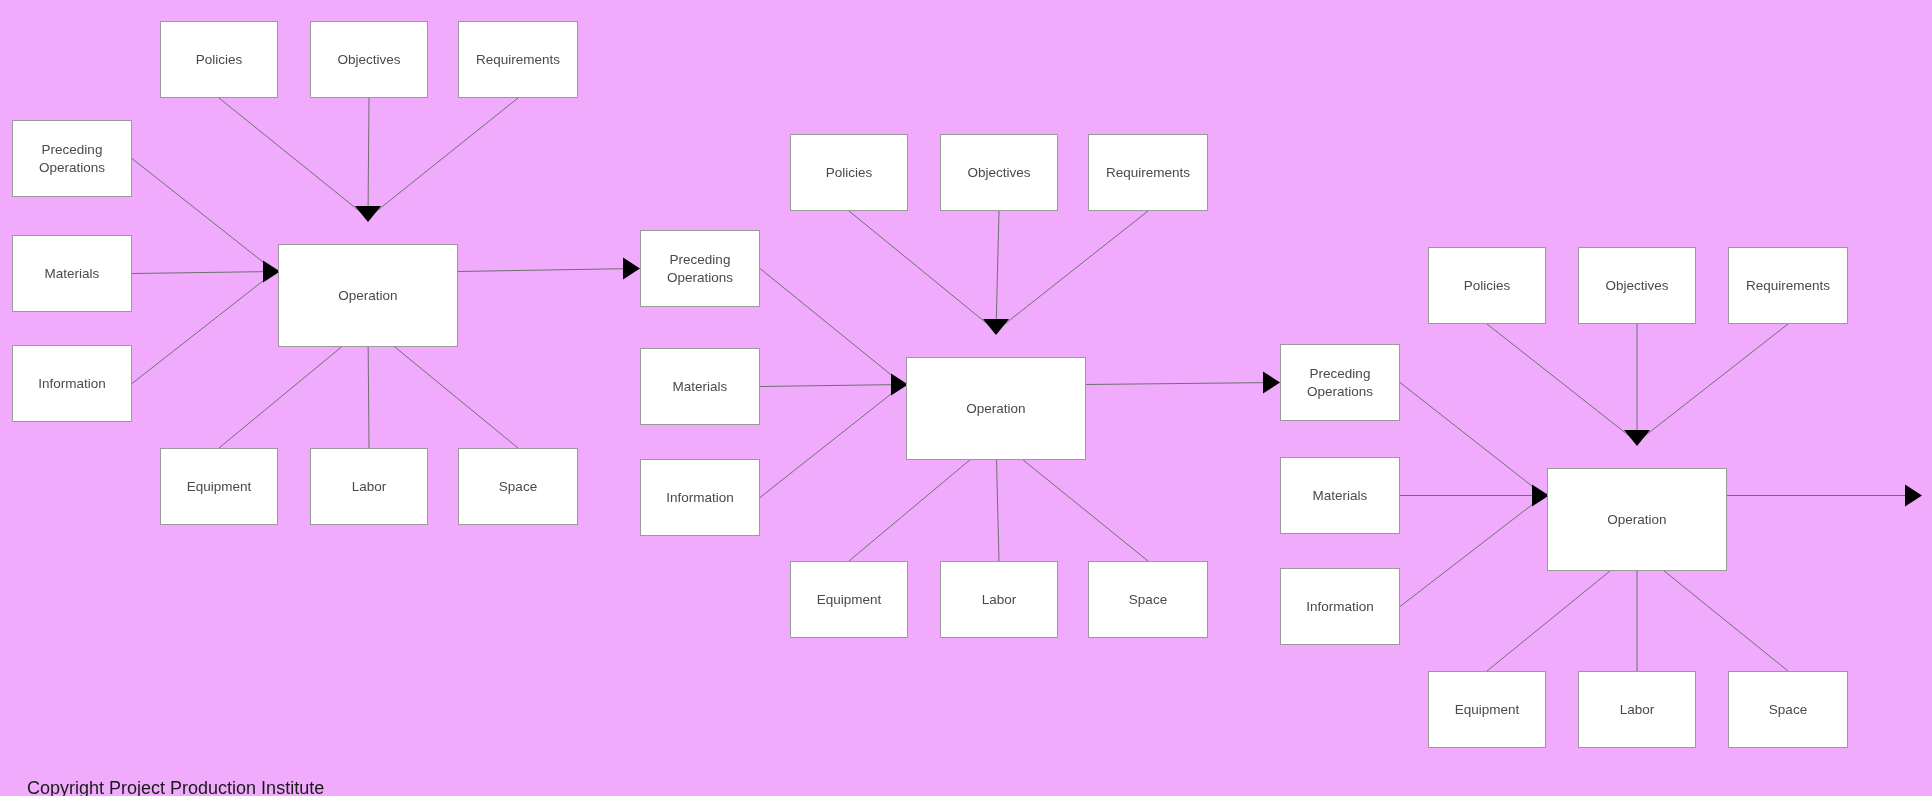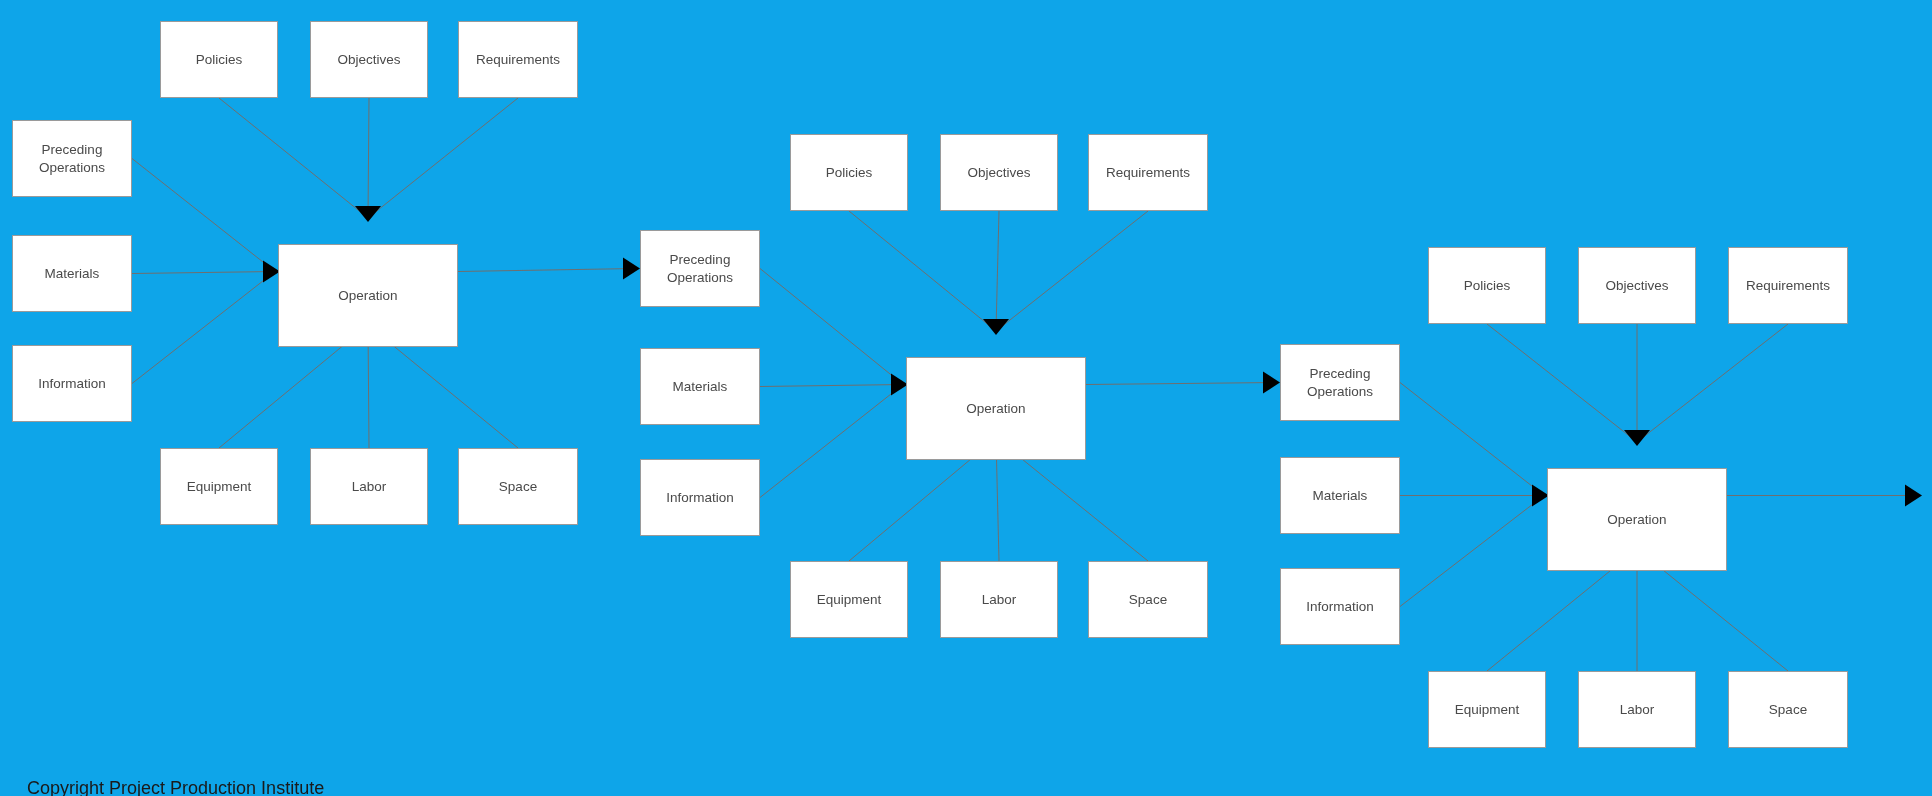--- a/index.html
+++ b/index.html
@@ -1,17 +1,17 @@
 <!DOCTYPE html>
 <html><head>
 <meta charset="utf-8">
 <style>
   html,body{margin:0;padding:0;background:#ffffff;}
   body{width:1932px;height:796px;overflow:hidden;font-family:"Liberation Sans",sans-serif;}
-  #stage{position:relative;width:1932px;height:796px;background:#0ea5e9;}
+  #stage{position:relative;width:1932px;height:796px;background:#f0abfc;}
   svg#wires{position:absolute;left:0;top:0;width:1932px;height:796px;pointer-events:none;}
   .node{position:absolute;box-sizing:border-box;border:1px solid #9a9a9a;background:#ffffff;
         display:flex;align-items:center;justify-content:center;text-align:center;
         color:#4a4a4a;font-size:13.5px;line-height:1.28;font-family:"Liberation Sans",sans-serif;}
   .node.op{font-size:13.5px;margin-top:24px;}
   .node .lbl{display:block;white-space:pre-line;}
   #copyright{position:absolute;left:27px;top:778px;font-size:18px;color:#1a1a1a;
              font-family:"Liberation Sans",sans-serif;white-space:nowrap;}
 </style>
 </head>

